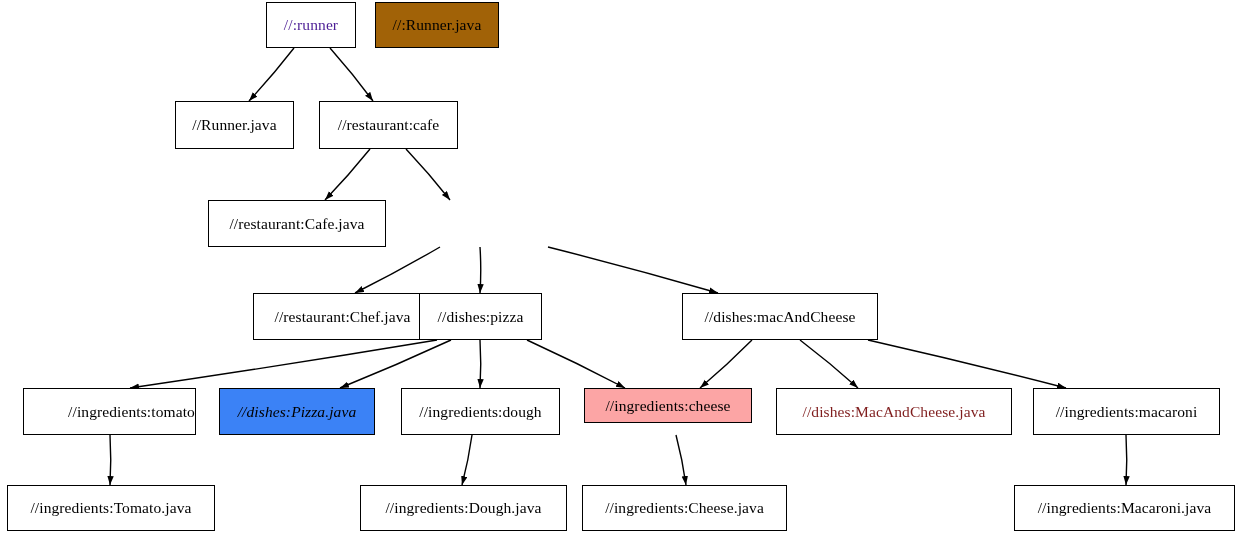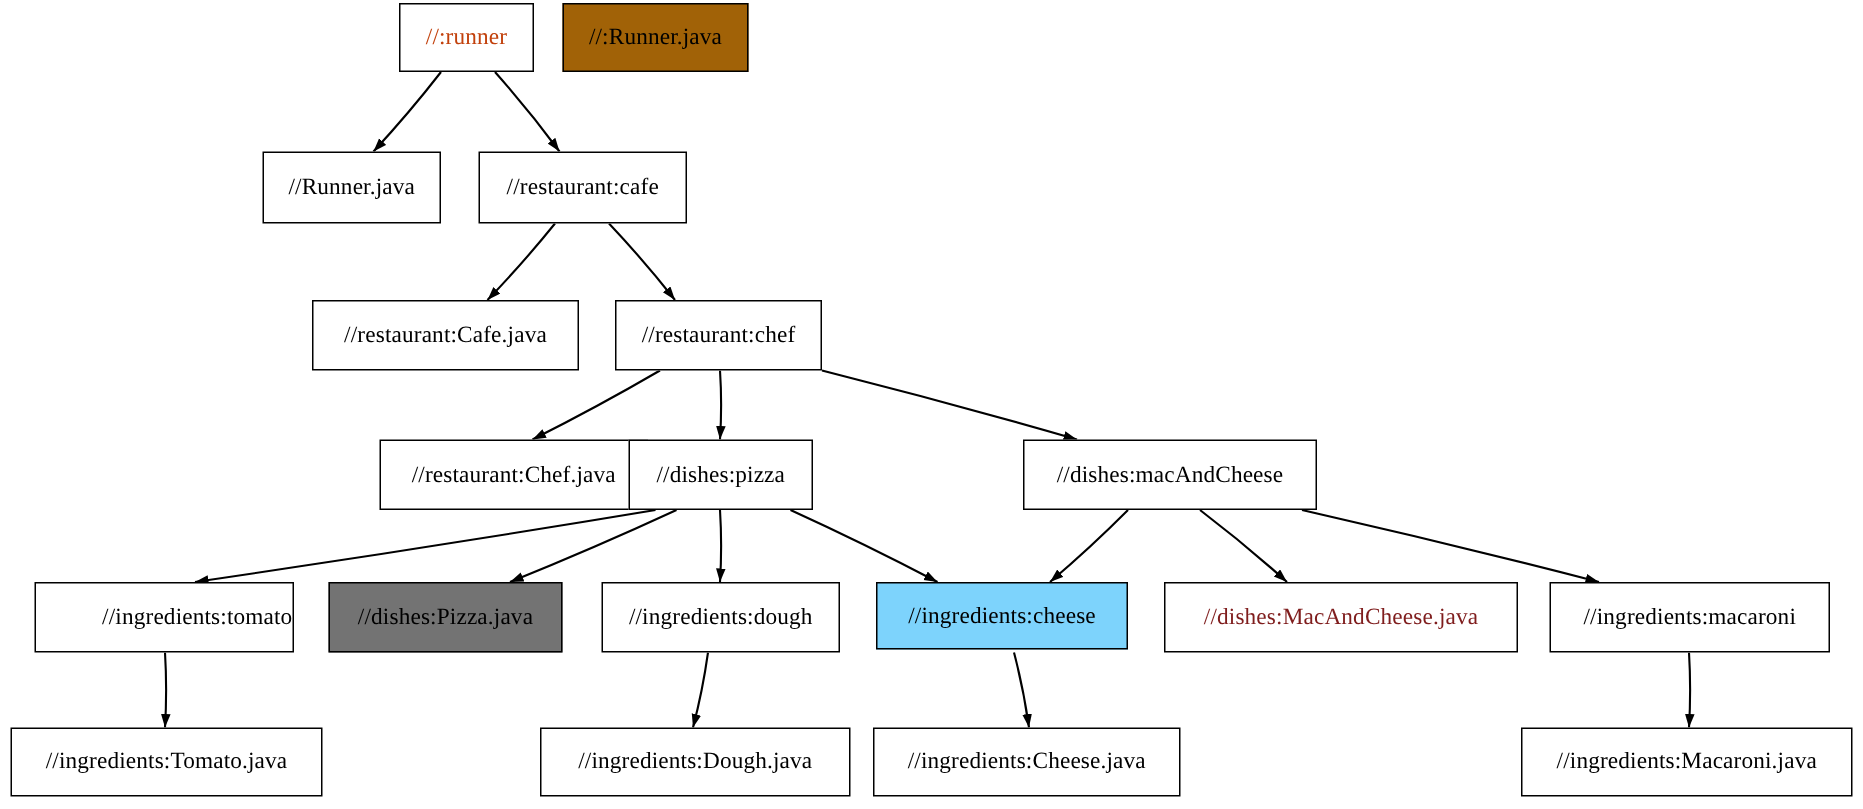--- a/index.html
+++ b/index.html
@@ -76,57 +76,54 @@
         <path d="M800,340 Q829.9563515710513,362.84440851831295 858,388" fill="none" stroke="#000000" stroke-width="1.4" marker-end="url(#arrowhead)"></path>
         <path d="M868,340 Q967.3534000384323,362.5422248414669 1066,388" fill="none" stroke="#000000" stroke-width="1.4" marker-end="url(#arrowhead)"></path>
         <path d="M110,435 Q111.5,460 110,485" fill="none" stroke="#000000" stroke-width="1.4" marker-end="url(#arrowhead)"></path>
         <path d="M472,435 Q468.4708710135364,460.29417420270727 462,485" fill="none" stroke="#000000" stroke-width="1.4" marker-end="url(#arrowhead)"></path>
         <path d="M676,435 Q682.4708710135363,459.70582579729273 686,485" fill="none" stroke="#000000" stroke-width="1.4" marker-end="url(#arrowhead)"></path>
         <path d="M1126,435 Q1127.5,460 1126,485" fill="none" stroke="#000000" stroke-width="1.4" marker-end="url(#arrowhead)"></path>
       </g>
   </svg>
 
   <div id="node-layer">
-      <div class="graph-node" style="left: 266px; top: 2px; width: 90px; height: 46px; background: rgb(255, 255, 255); border-color: rgb(0, 0, 0); color: #c2410c;">
+      <div class="graph-node" style="left: 266px; top: 2px; width: 90px; height: 46px; background: rgb(255, 255, 255); border-color: rgb(0, 0, 0); color: #4c1d95;">
         <span class="node-label">//:runner</span>
       </div>
       <div class="graph-node" style="left: 375px; top: 2px; width: 124px; height: 46px; background: #a16207; border-color: rgb(0, 0, 0); color: rgb(0, 0, 0);">
         <span class="node-label">//:Runner.java</span>
       </div>
       <div class="graph-node" style="left: 175px; top: 101px; width: 119px; height: 48px; background: rgb(255, 255, 255); border-color: rgb(0, 0, 0); color: rgb(0, 0, 0);">
         <span class="node-label">//Runner.java</span>
       </div>
       <div class="graph-node" style="left: 319px; top: 101px; width: 139px; height: 48px; background: rgb(255, 255, 255); border-color: rgb(0, 0, 0); color: rgb(0, 0, 0);">
         <span class="node-label">//restaurant:cafe</span>
       </div>
       <div class="graph-node" style="left: 208px; top: 200px; width: 178px; height: 47px; background: rgb(255, 255, 255); border-color: rgb(0, 0, 0); color: rgb(0, 0, 0);">
         <span class="node-label">//restaurant:Cafe.java</span>
       </div>
-      <div class="graph-node" style="left: 410px; top: 200px; width: 138px; height: 47px; background: rgb(255, 255, 255); border-color: rgb(0, 0, 0); color: rgb(0, 0, 0);">
-        <span class="node-label">//restaurant:chef</span>
-      </div>
       <div class="graph-node" style="left: 217px; top: 293px; width: 179px; height: 47px; background: rgb(255, 255, 255); border-color: rgb(0, 0, 0); color: rgb(0, 0, 0); margin-left: 36px;">
         <span class="node-label">//restaurant:Chef.java</span>
       </div>
       <div class="graph-node" style="left: 419px; top: 293px; width: 123px; height: 47px; background: rgb(255, 255, 255); border-color: rgb(0, 0, 0); color: rgb(0, 0, 0);">
         <span class="node-label">//dishes:pizza</span>
       </div>
       <div class="graph-node" style="left: 682px; top: 293px; width: 196px; height: 47px; background: rgb(255, 255, 255); border-color: rgb(0, 0, 0); color: rgb(0, 0, 0);">
         <span class="node-label">//dishes:macAndCheese</span>
       </div>
       <div class="graph-node" style="left: 23px; top: 388px; width: 173px; height: 47px; background: rgb(255, 255, 255); border-color: rgb(0, 0, 0); color: rgb(0, 0, 0); padding-left: 44px;">
         <span class="node-label">//ingredients:tomato</span>
       </div>
-      <div class="graph-node" style="left: 219px; top: 388px; width: 156px; height: 47px; background: #737373; border-color: rgb(0, 0, 0); color: rgb(0, 0, 0);">
+      <div class="graph-node" style="left: 219px; top: 388px; width: 156px; height: 47px; background: #3b82f6; border-color: rgb(0, 0, 0); color: rgb(0, 0, 0); font-style: italic;">
         <span class="node-label">//dishes:Pizza.java</span>
       </div>
       <div class="graph-node" style="left: 401px; top: 388px; width: 159px; height: 47px; background: rgb(255, 255, 255); border-color: rgb(0, 0, 0); color: rgb(0, 0, 0);">
         <span class="node-label">//ingredients:dough</span>
       </div>
-      <div class="graph-node" style="left: 584px; top: 388px; width: 168px; height: 45px; background: #7dd3fc; border-color: rgb(0, 0, 0); color: rgb(0, 0, 0);">
+      <div class="graph-node" style="left: 584px; top: 388px; width: 168px; height: 35px; background: #fca5a5; border-color: rgb(0, 0, 0); color: rgb(0, 0, 0);">
         <span class="node-label">//ingredients:cheese</span>
       </div>
       <div class="graph-node" style="left: 776px; top: 388px; width: 236px; height: 47px; background: rgb(255, 255, 255); border-color: rgb(0, 0, 0); color: #7f1d1d;">
         <span class="node-label">//dishes:MacAndCheese.java</span>
       </div>
       <div class="graph-node" style="left: 1033px; top: 388px; width: 187px; height: 47px; background: rgb(255, 255, 255); border-color: rgb(0, 0, 0); color: rgb(0, 0, 0);">
         <span class="node-label">//ingredients:macaroni</span>
       </div>
       <div class="graph-node" style="left: 7px; top: 485px; width: 208px; height: 46px; background: rgb(255, 255, 255); border-color: rgb(0, 0, 0); color: rgb(0, 0, 0); justify-content: center;">
         <span class="node-label">//ingredients:Tomato.java</span>

